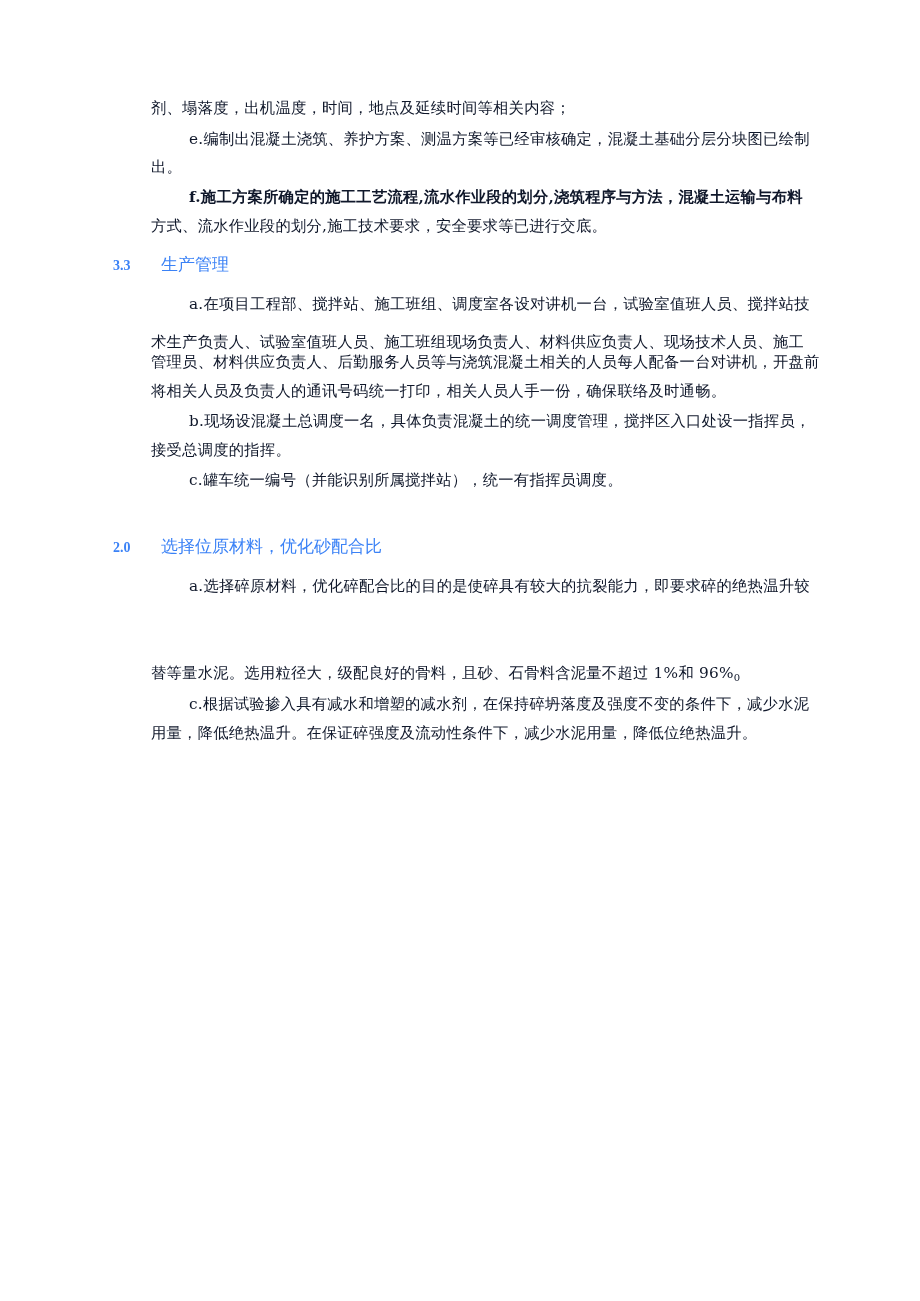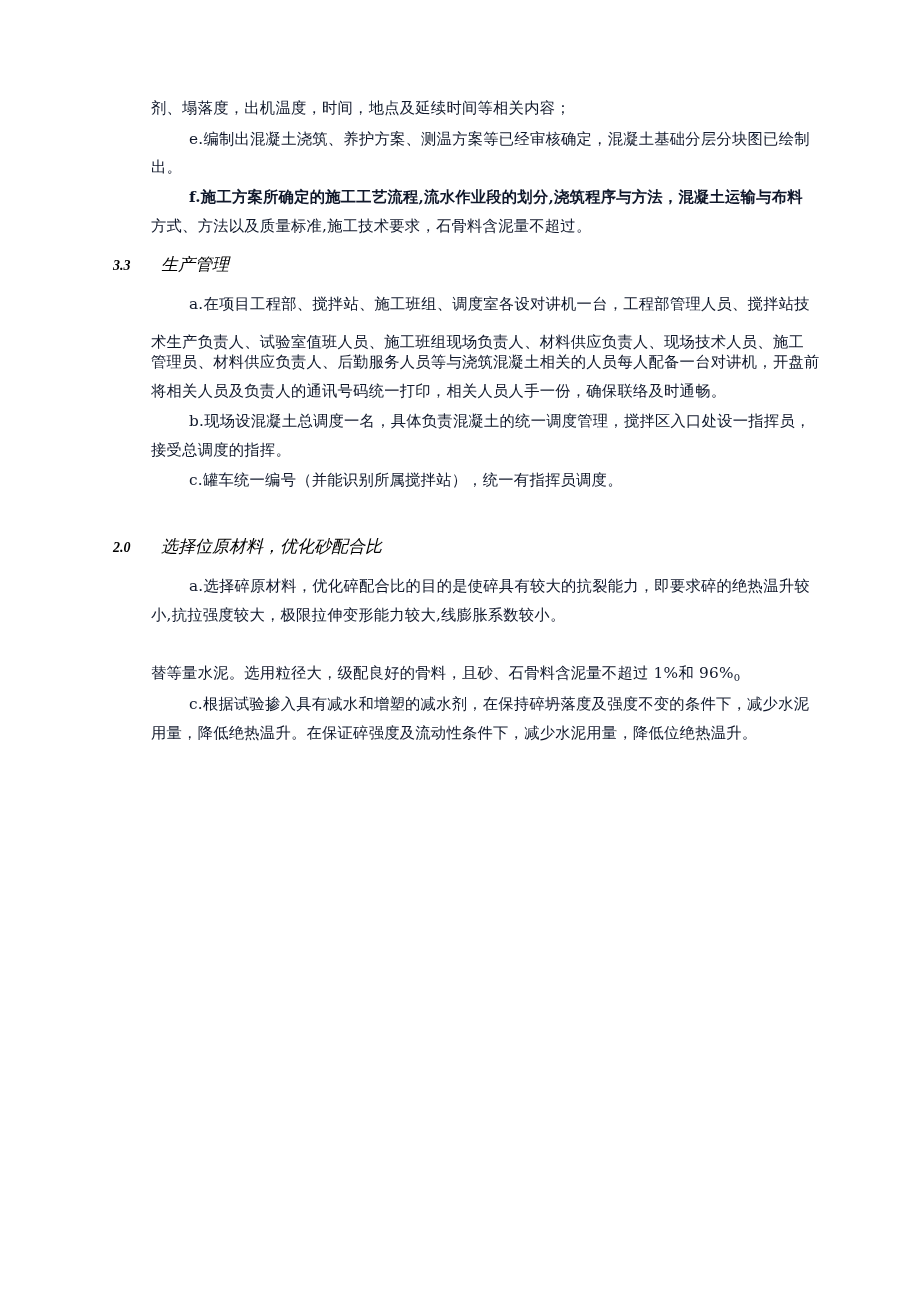--- a/index.html
+++ b/index.html
@@ -34,22 +34,21 @@
       margin-left: 38px;
     }
     .line.indent {
       left: 151px;
     }
     .heading {
       position: absolute;
       left: 113px;
       white-space: nowrap;
       line-height: 24px;
-      color: #000000;
-      font-style: italic;
+      color: #3b82f6;
     }
     .heading .num {
       display: inline-block;
       width: 48px;
       font-family: "Liberation Serif", serif;
       font-weight: bold;
       font-size: 14px;
     }
     .heading .title {
       font-family: "DejaVu Sans", "Liberation Sans", sans-serif;
@@ -63,35 +62,34 @@
   </style>
 </head>
 <body>
 
 <div class="page">
 
   <div class="line" style="top:98px;">剂、塌落度，出机温度，时间，地点及延续时间等相关内容；</div>
   <div class="line indent" style="top:129px;">e.编制出混凝土浇筑、养护方案、测温方案等已经审核确定，混凝土基础分层分块图已绘制</div>
   <div class="line" style="top:157px;">出。</div>
   <div class="line indent" style="top:187px;font-weight:bold;">f.施工方案所确定的施工工艺流程,流水作业段的划分,浇筑程序与方法，混凝土运输与布料</div>
-  <div class="line" style="top:216px;">方式、方法以及质量标准,施工技术要求，石骨料含泥量不超过。</div>
+  <div class="line" style="top:216px;">方式、流水作业段的划分,施工技术要求，安全要求等已进行交底。</div>
 
   <div class="heading" style="top:252px;">
     <span class="num">3.3</span><span class="title">生产管理</span>
   </div>
-  <div class="line indent" style="top:294px;">a.在项目工程部、搅拌站、施工班组、调度室各设对讲机一台，工程部管理人员、搅拌站技</div>
+  <div class="line indent" style="top:294px;">a.在项目工程部、搅拌站、施工班组、调度室各设对讲机一台，试验室值班人员、搅拌站技</div>
   <div class="line" style="top:332px;">术生产负责人、试验室值班人员、施工班组现场负责人、材料供应负责人、现场技术人员、施工</div>
   <div class="line" style="top:352px;">管理员、材料供应负责人、后勤服务人员等与浇筑混凝土相关的人员每人配备一台对讲机，开盘前</div>
   <div class="line" style="top:381px;">将相关人员及负责人的通讯号码统一打印，相关人员人手一份，确保联络及时通畅。</div>
   <div class="line indent" style="top:411px;">b.现场设混凝土总调度一名，具体负责混凝土的统一调度管理，搅拌区入口处设一指挥员，</div>
   <div class="line" style="top:440px;">接受总调度的指挥。</div>
   <div class="line indent" style="top:470px;">c.罐车统一编号（并能识别所属搅拌站），统一有指挥员调度。</div>
 
   <div class="heading" style="top:534px;">
     <span class="num">2.0</span><span class="title">选择位原材料，优化砂配合比</span>
   </div>
   <div class="line indent" style="top:576px;">a.选择碎原材料，优化碎配合比的目的是使碎具有较大的抗裂能力，即要求碎的绝热温升较</div>
-  <div class="line" style="top:605px;">小,抗拉强度较大，极限拉伸变形能力较大,线膨胀系数较小。</div>
   <div class="line" style="top:663px;"><span>替等量水泥。选用粒径大，级配良好的骨料，且砂、石骨料含泥量不超过 1%和 96%</span><span class="sub0">0</span></div>
   <div class="line indent" style="top:694px;">c.根据试验掺入具有减水和增塑的减水剂，在保持碎坍落度及强度不变的条件下，减少水泥</div>
   <div class="line" style="top:723px;">用量，降低绝热温升。在保证碎强度及流动性条件下，减少水泥用量，降低位绝热温升。</div>
 
 </div>
 
 </body></html>

